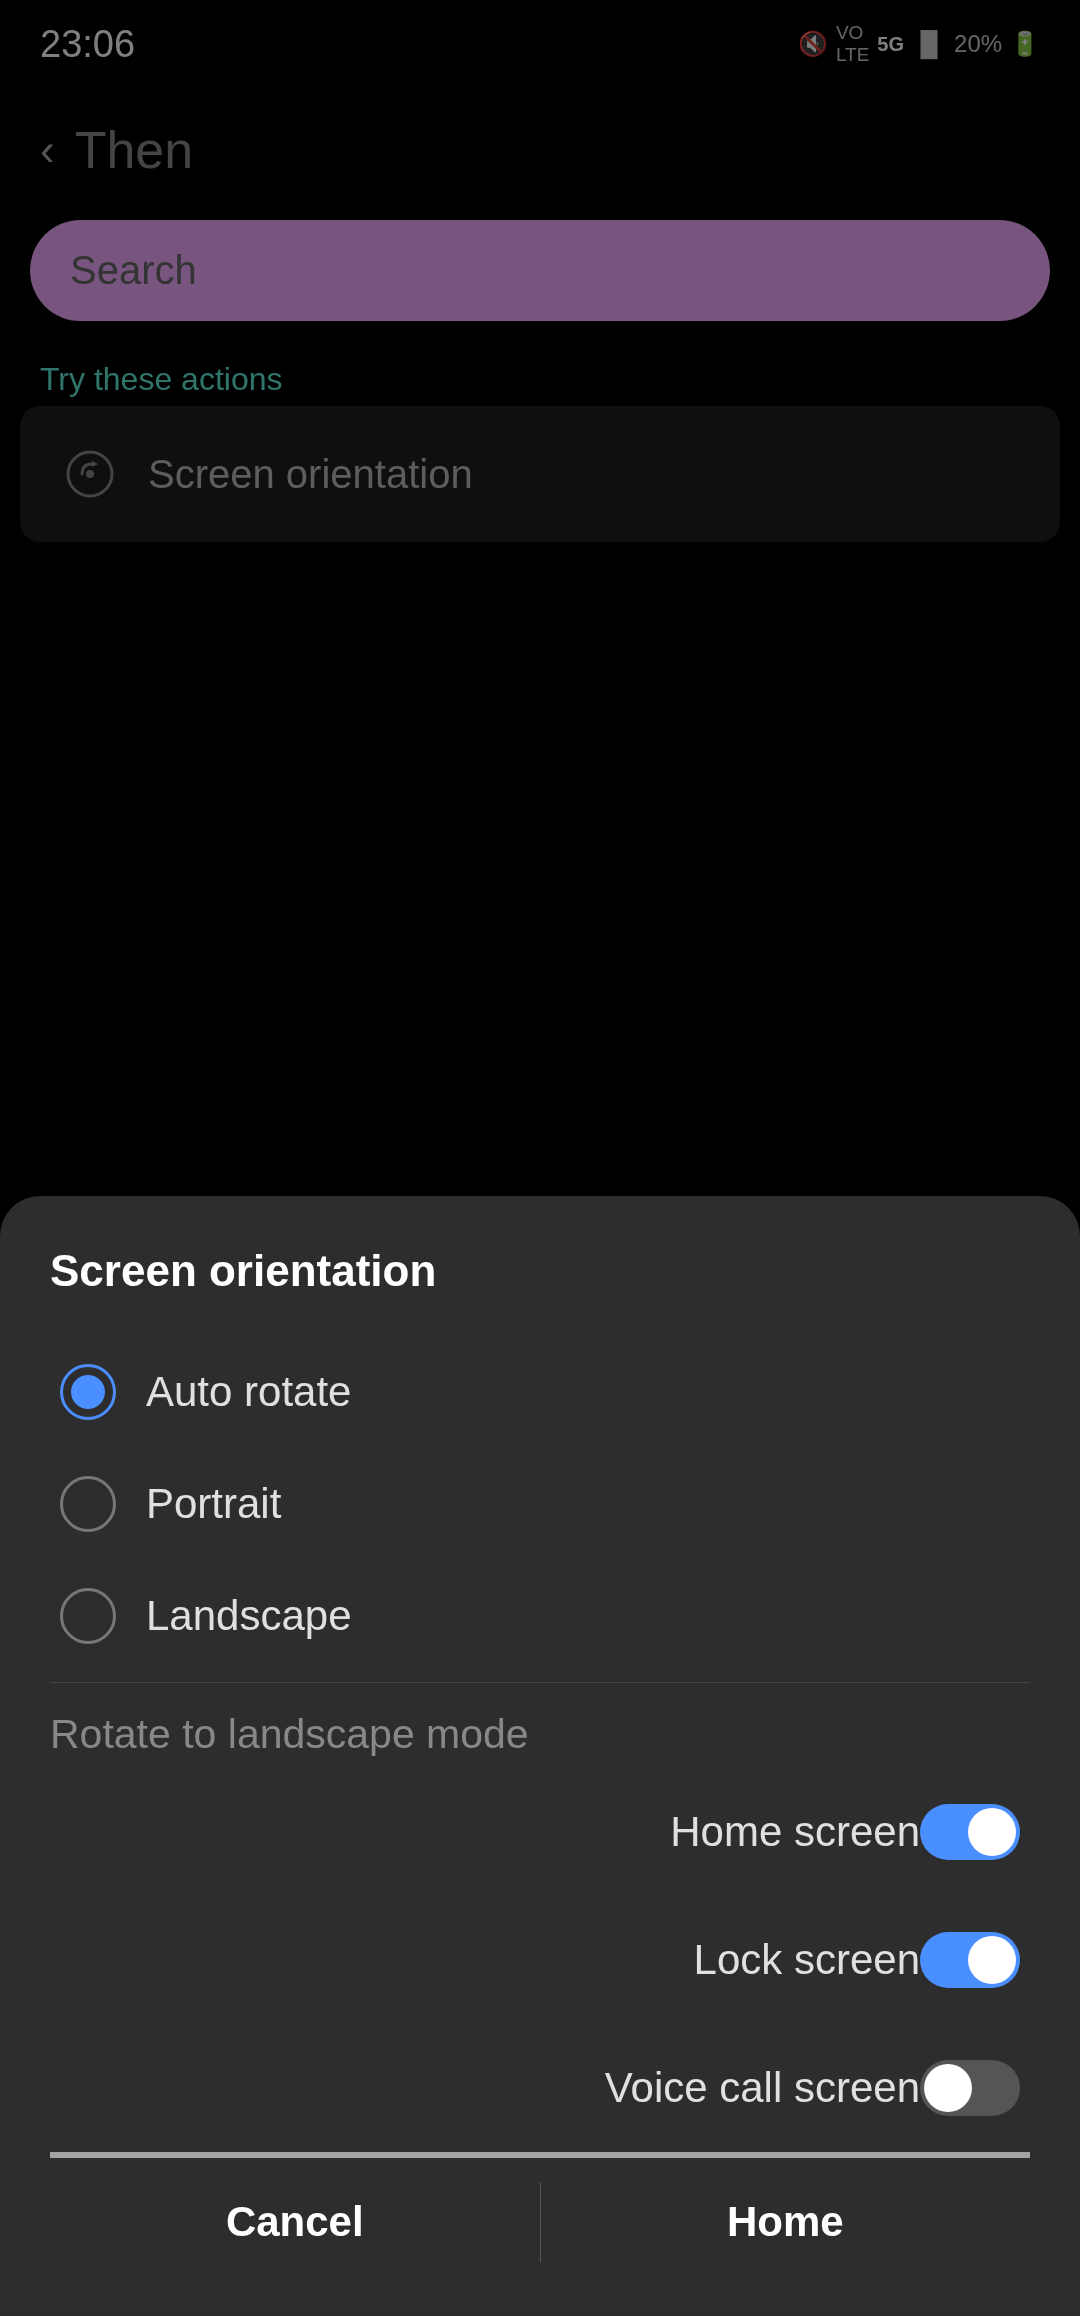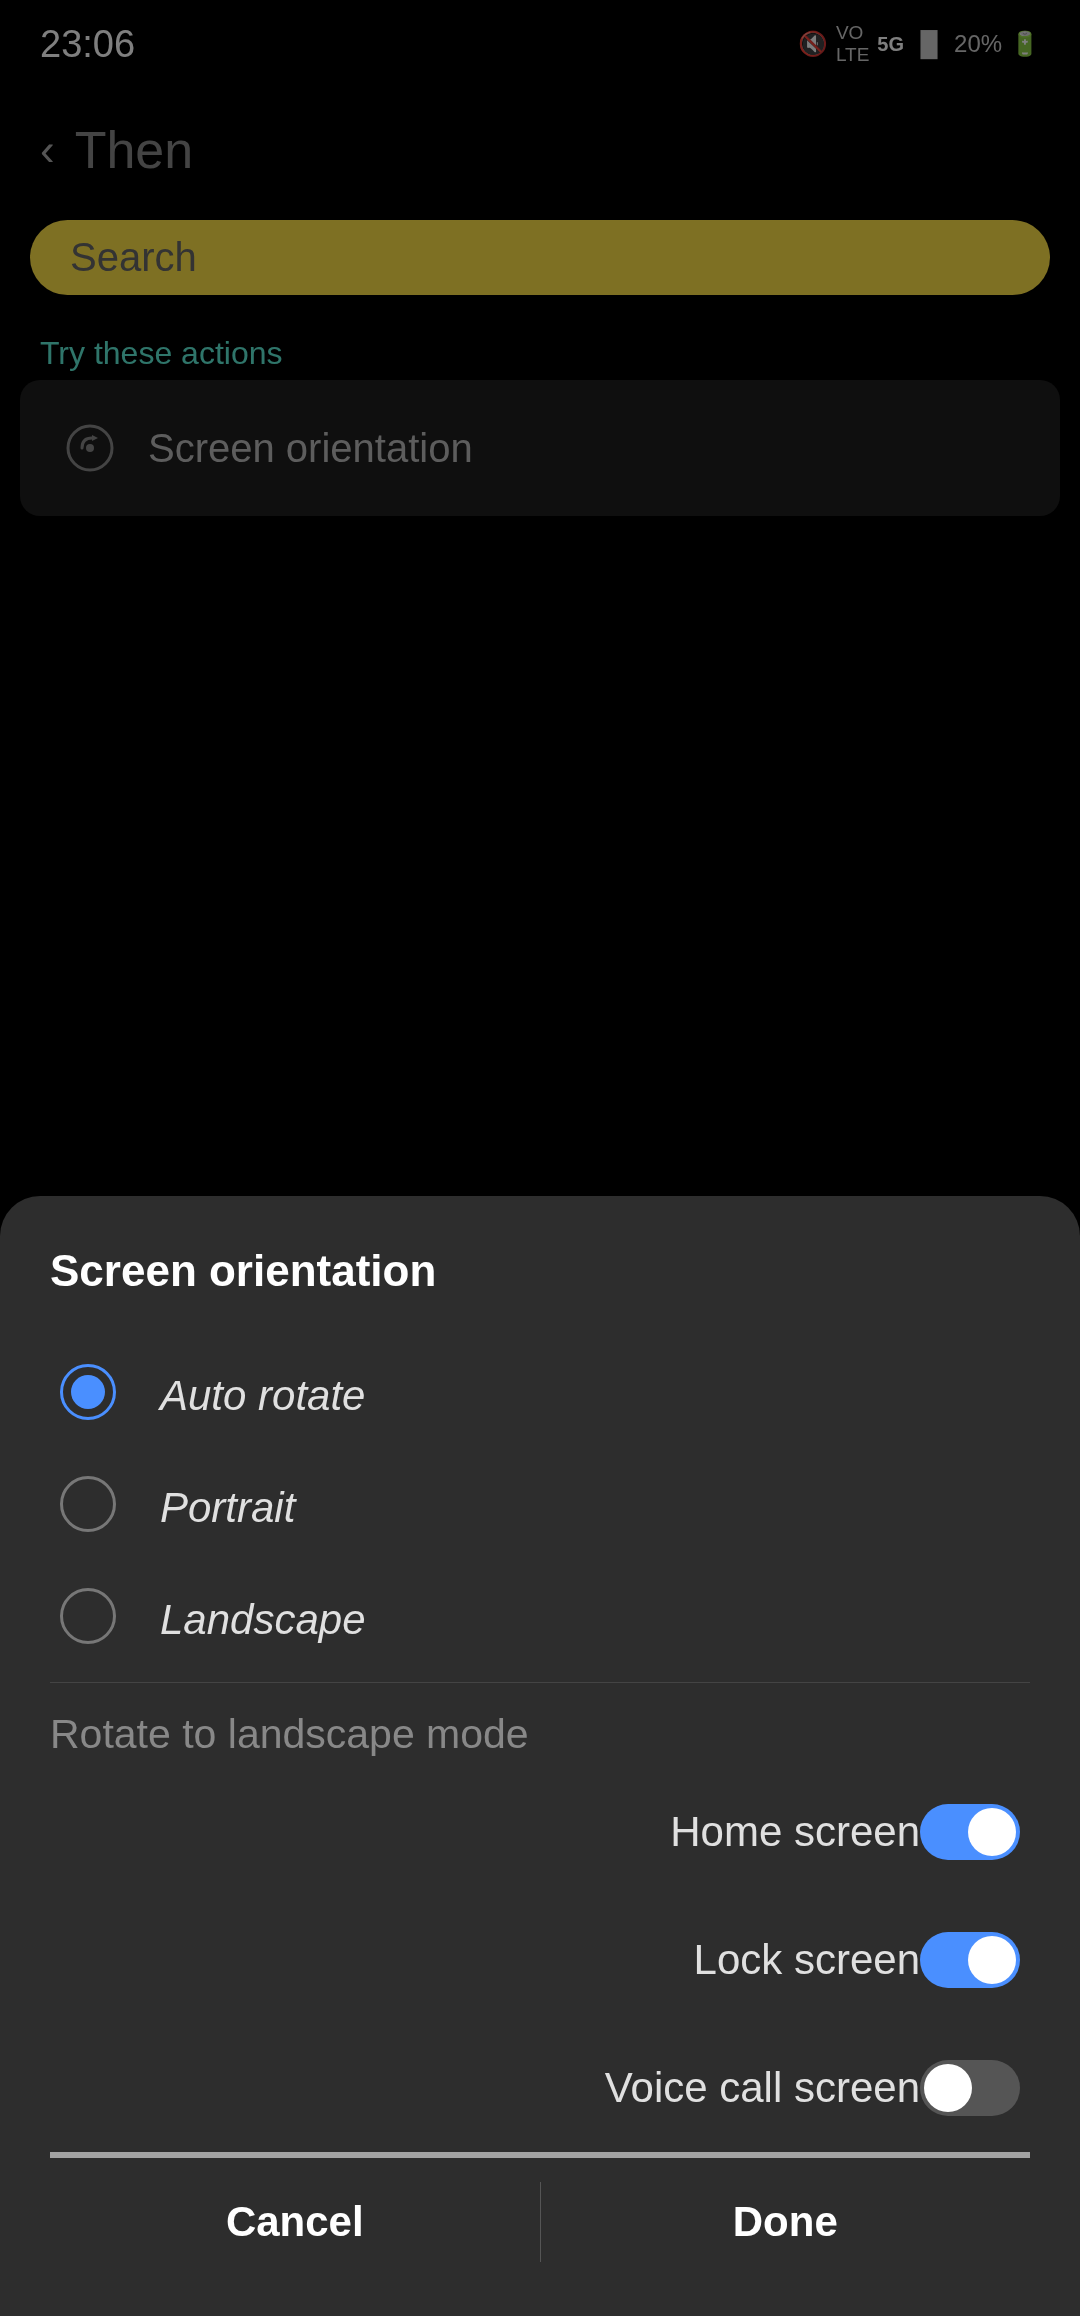--- a/index.html
+++ b/index.html
@@ -55,23 +55,23 @@
     }
     .nav-title {
       font-size: 52px;
       font-weight: 400;
       color: #888;
     }
 
     
     .search-bar {
       margin: 20px 30px 30px 30px;
-      background: #fde047;
+      background: #f0abfc;
       border-radius: 60px;
-      padding: 15px 40px;
+      padding: 28px 40px;
     }
     .search-placeholder {
       font-size: 40px;
       color: #666;
     }
 
     
     .section-label {
       font-size: 32px;
       color: #5eead4;
@@ -137,24 +137,23 @@
 
     
     .radio-group {
       display: flex;
       flex-direction: column;
       gap: 0;
     }
 
     .radio-item {
       display: flex;
-      align-items: flex-end;
-      gap: 44px;
+      align-items: center;
+      gap: 30px;
       padding: 28px 10px;
-      font-style: italic;
     }
 
     .radio-circle {
       width: 56px;
       height: 56px;
       border-radius: 50%;
       border: 3px solid #777;
       display: flex;
       align-items: center;
       justify-content: center;
@@ -332,15 +331,15 @@
   <div class="toggle-row">
     <span class="toggle-label">Voice call screen</span>
     <div class="toggle-switch">
       <div class="toggle-knob"></div>
     </div>
   </div>
 
   <div class="dialog-buttons">
     <div class="dialog-btn">Cancel</div>
     <div class="dialog-btn-divider"></div>
-    <div class="dialog-btn">Done</div>
+    <div class="dialog-btn">Home</div>
   </div>
 </div>
 
 </body></html>

